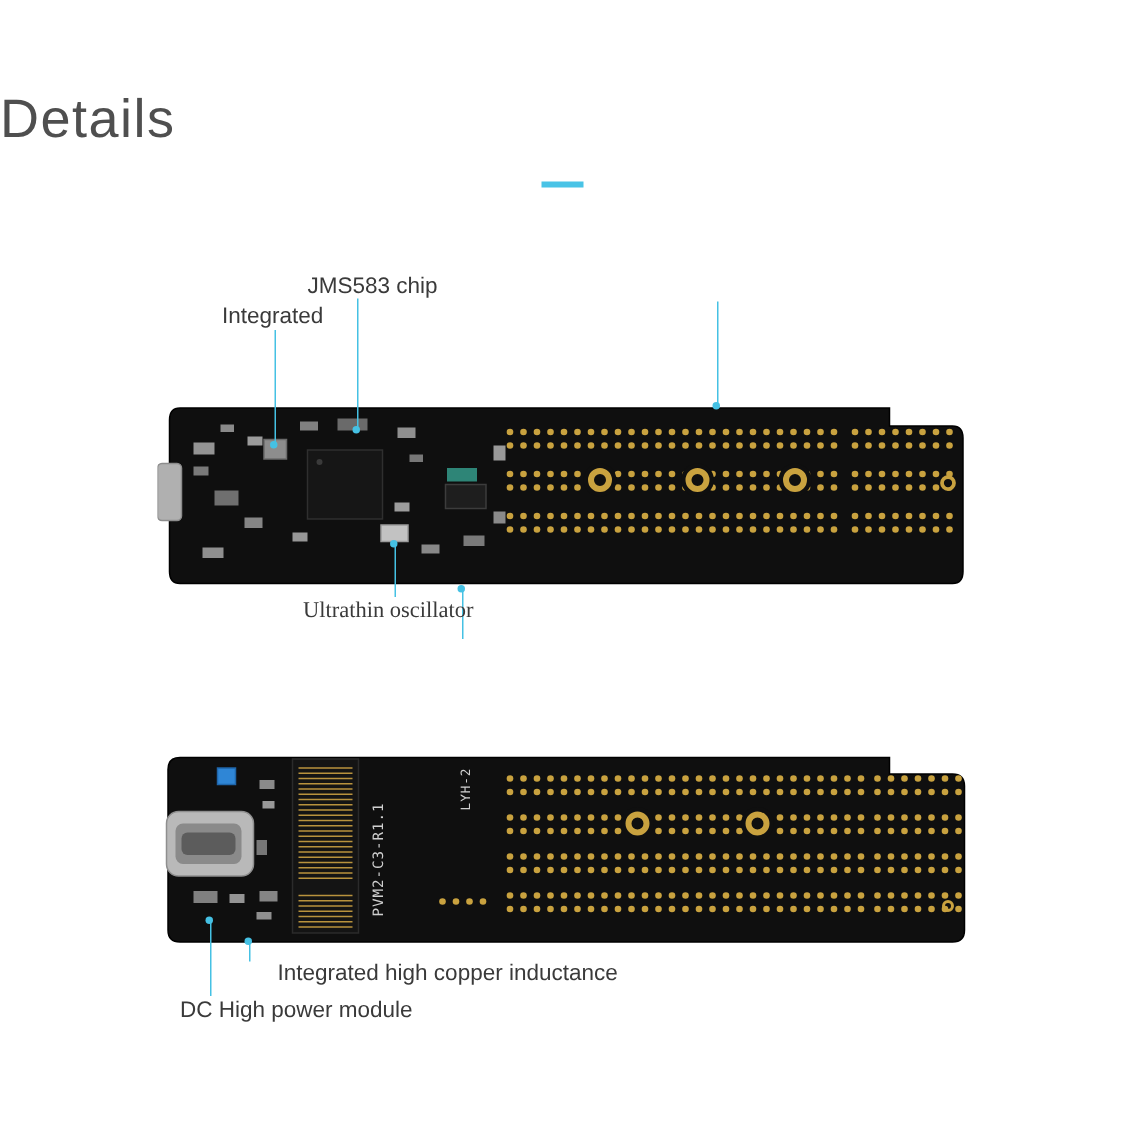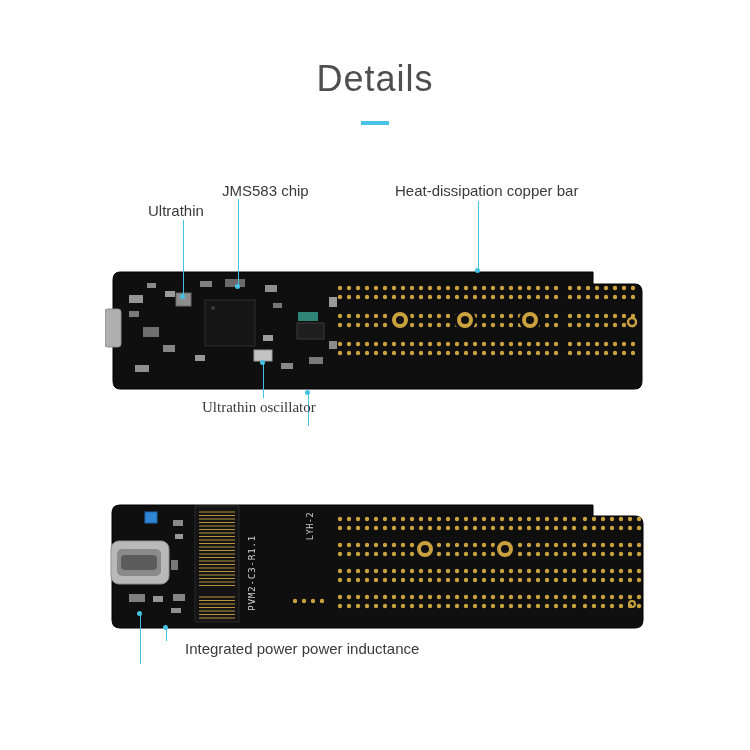--- a/index.html
+++ b/index.html
@@ -1,21 +1,21 @@
 <!DOCTYPE html>
 <html><head>
 <meta charset="utf-8">
 <style>
   html,body{margin:0;padding:0;background:#ffffff;}
   .page{
     position:relative;width:750px;height:750px;background:#ffffff;
     font-family:"Liberation Sans", sans-serif;overflow:hidden;
   }
   .title{
-    position:absolute;top:58px;left:0;width:100%;text-align:center;
+    position:absolute;top:58px;left:0;width:100%;text-align:left;
     font-size:36px;font-weight:400;color:#4f4f4f;letter-spacing:1px;
   }
   .accent-bar{
     position:absolute;top:121px;left:361px;width:28px;height:4px;background:#49c3e6;
   }
   .callout{
     position:absolute;font-size:15px;color:#3a3a3a;white-space:nowrap;line-height:15px;
   }
   .leader{position:absolute;width:1px;background:#45c1e4;}
   .ldot{position:absolute;width:5px;height:5px;border-radius:50%;background:#45c1e4;}
@@ -704,19 +704,19 @@
 
   <div class="leader" style="left:308px;top:392px;height:34px;"></div>
   <div class="ldot" style="left:305px;top:390px;"></div>
 
   <div class="leader" style="left:166px;top:628px;height:13px;"></div>
   <div class="ldot" style="left:163px;top:625px;"></div>
 
   <div class="leader" style="left:140px;top:613px;height:51px;"></div>
   <div class="ldot" style="left:137px;top:611px;"></div>
 
-  <div class="callout" style="left:205px;top:183px;margin-left:17px;">JMS583 chip</div>
-  <div class="callout" style="left:148px;top:203px;">Ultrathin</div>
-  <div class="callout" style="left:395px;top:183px;">Heat-dissipation copper bar</div>
+  <div class="callout" style="left:205px;top:183px;">JMS583 chip</div>
+  <div class="callout" style="left:148px;top:203px;">Integrated</div>
   <div class="callout" style="left:202px;top:400px;font-family:Liberation Serif, serif;">Ultrathin oscillator</div>
-  <div class="callout" style="left:185px;top:641px;">Integrated power power inductance</div>
+  <div class="callout" style="left:185px;top:641px;">Integrated high copper inductance</div>
+  <div class="callout" style="left:120px;top:666px;">DC High power module</div>
 
 </div>
 
 </body></html>

